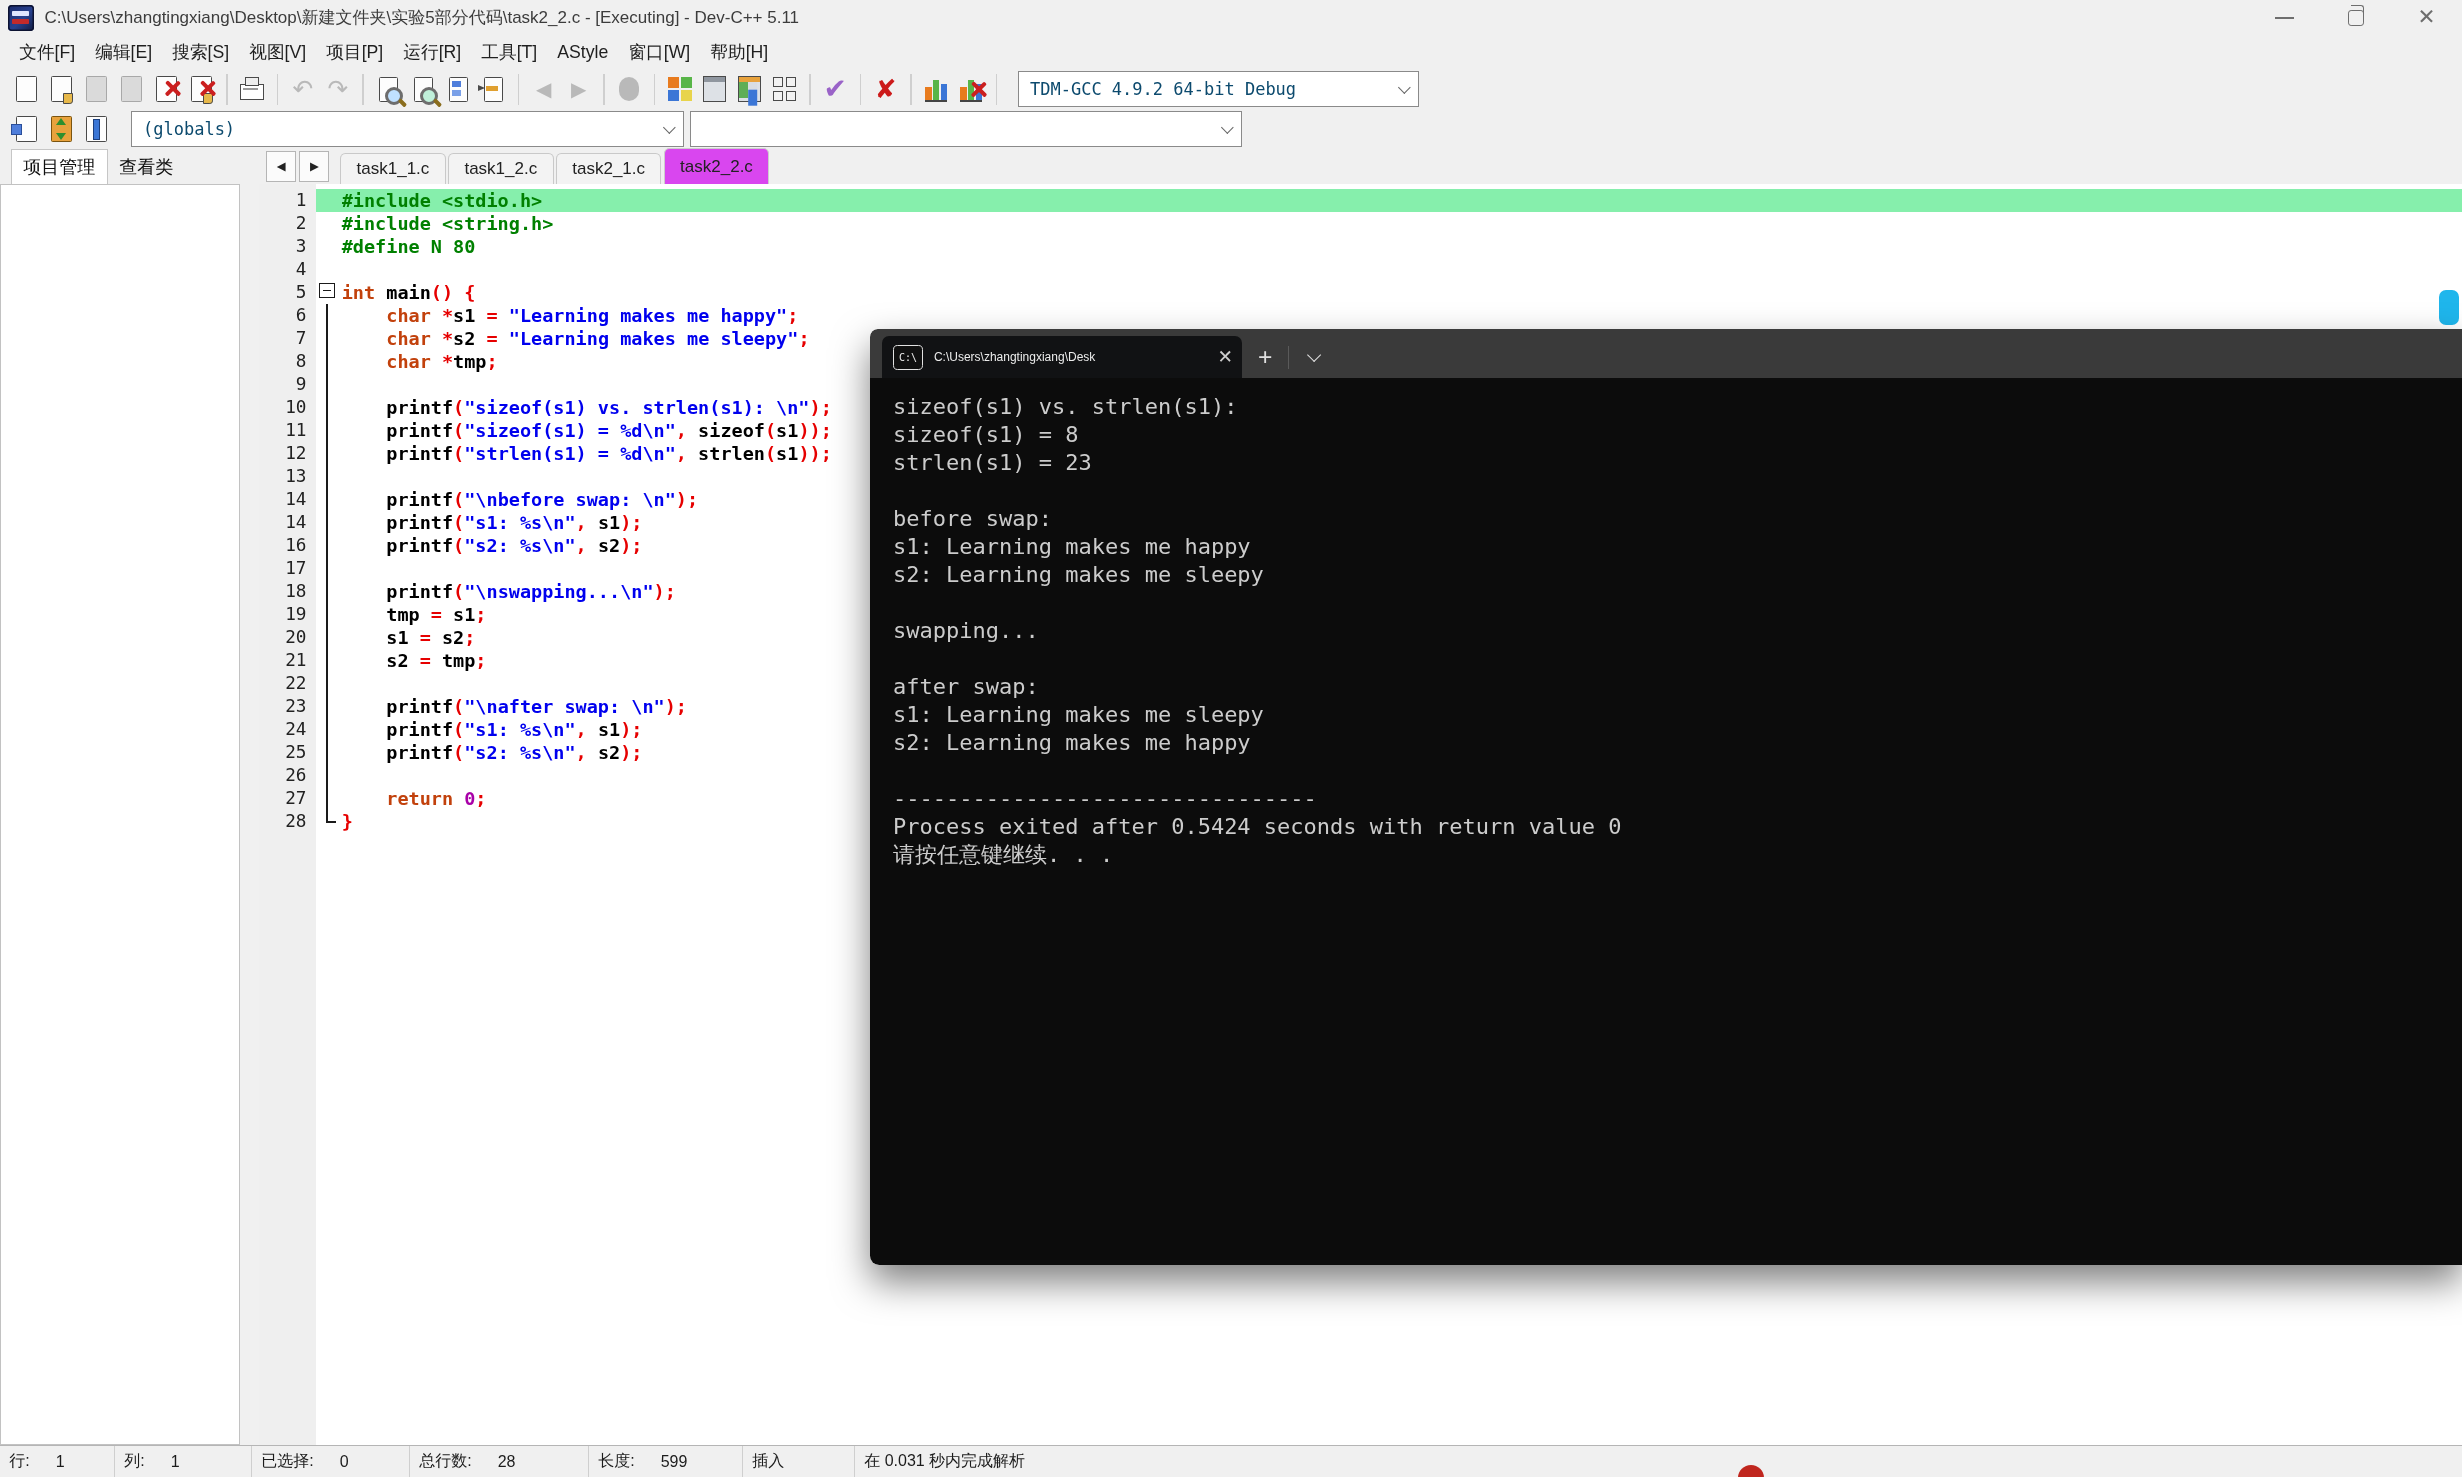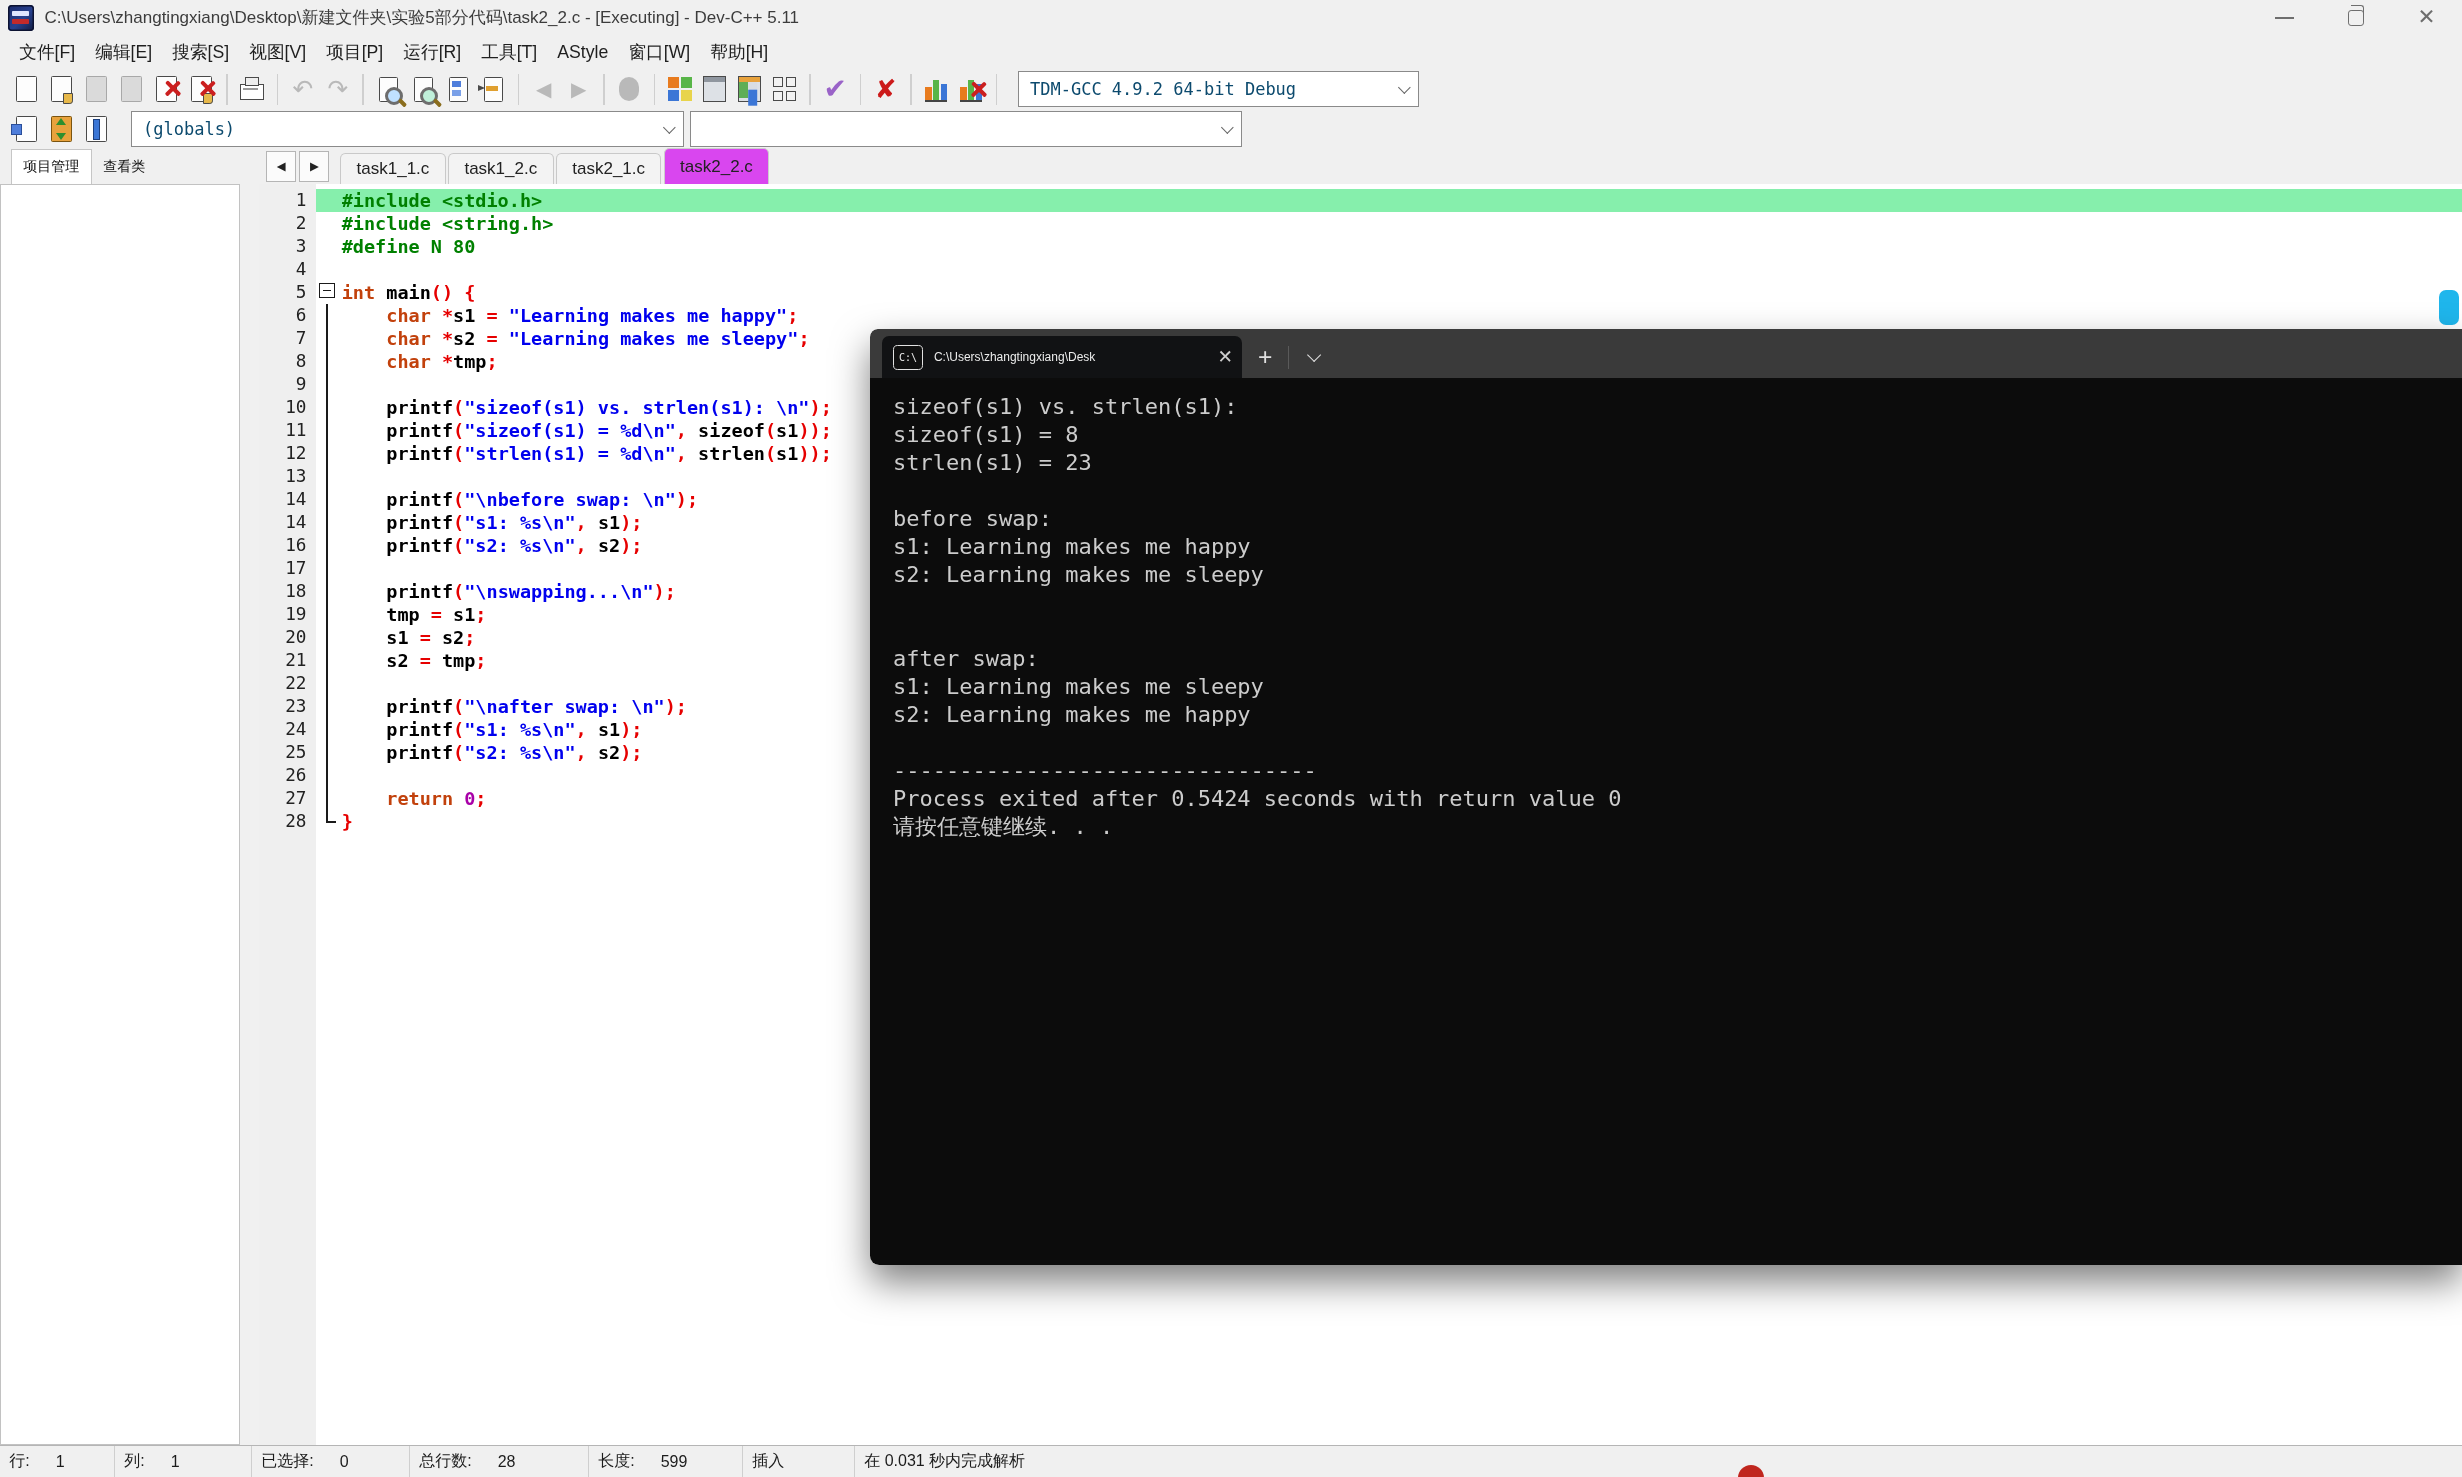--- a/index.html
+++ b/index.html
@@ -73,21 +73,21 @@
   .empty-combo{width:539px;margin-left:6.2px;}
   .r2pg{width:18.5px;height:24.6px;background:#fdfdfd;border:1.5px solid #4a4a4a;border-radius:1.5px;position:relative;}
   .r2pg.square::before{content:"";position:absolute;left:-6.2px;top:7px;width:9.2px;height:9.2px;background:#4f7edb;border:1.5px solid #2a4e9a;}
   .r2pg.orange{background:#e8a23c;border-color:#7a5410;}
   .r2pg.orange::before{content:"";position:absolute;left:3.8px;top:1.5px;width:0;height:0;border-bottom:7.7px solid #2e8f2e;border-left:5.4px solid transparent;border-right:5.4px solid transparent;}
   .r2pg.orange::after{content:"";position:absolute;left:3.8px;bottom:1.5px;width:0;height:0;border-top:7.7px solid #2e8f2e;border-left:5.4px solid transparent;border-right:5.4px solid transparent;}
   .r2pg.pen::before{content:"";position:absolute;left:5.4px;top:2.3px;width:5.4px;height:18.5px;background:#3b76d6;border:0.8px solid #1c3f7d;}
   
   .tabrow{height:35px;flex:0 0 35px;display:flex;align-items:flex-end;position:relative;}
   .panel-tabs{display:flex;align-items:flex-end;width:254px;flex:0 0 254px;padding-left:10.8px;box-sizing:border-box;}
-  .ptab{font-size:14px;color:#111;padding:0 11.5px;height:34px;display:flex;align-items:center;}
+  .ptab{font-size:18px;color:#111;padding:0 11.5px;height:34px;display:flex;align-items:center;}
   .ptab.active{background:#fff;border:0.8px solid #c6c6c6;border-bottom:none;}
   .tab-arrows{display:flex;gap:3.1px;margin-left:12.3px;margin-bottom:2.3px;}
   .arrow-btn{width:28px;height:29px;background:#fbfbfb;border:0.8px solid #b5b5b5;display:flex;align-items:center;justify-content:center;font-size:11.5px;color:#222;}
   .file-tabs{display:flex;align-items:flex-end;gap:2.3px;margin-left:10.8px;}
   .ftab{height:30px;display:flex;align-items:center;padding:0 15.4px;font-size:17px;color:#222;
         background:#f3f3f3;border:0.8px solid #c9c9c9;border-bottom:none;border-radius:5.4px 5.4px 0 0;}
   .ftab.active{height:35px;background:#d946ef;border-color:#cdcdcd;}
   
   .main{flex:1 1 auto;display:flex;position:relative;min-height:0;}
   .left-panel{width:240px;flex:0 0 240px;background:#fff;border:0.8px solid #c2c2c2;box-sizing:border-box;}
@@ -495,20 +495,21 @@
     </div>
     <div class="term-body" id="term-body">
         <div class="tline">sizeof(s1) vs. strlen(s1):</div>
         <div class="tline">sizeof(s1) = 8</div>
         <div class="tline">strlen(s1) = 23</div>
         <div class="tline"> </div>
         <div class="tline">before swap:</div>
         <div class="tline">s1: Learning makes me happy</div>
         <div class="tline">s2: Learning makes me sleepy</div>
         <div class="tline"> </div>
+        <div class="tline">swapping...</div>
         <div class="tline"> </div>
         <div class="tline">after swap:</div>
         <div class="tline">s1: Learning makes me sleepy</div>
         <div class="tline">s2: Learning makes me happy</div>
         <div class="tline"> </div>
         <div class="tline">--------------------------------</div>
         <div class="tline">Process exited after 0.5424 seconds with return value 0</div>
         <div class="tline">请按任意键继续. . .</div>
       </div>
   </div>

